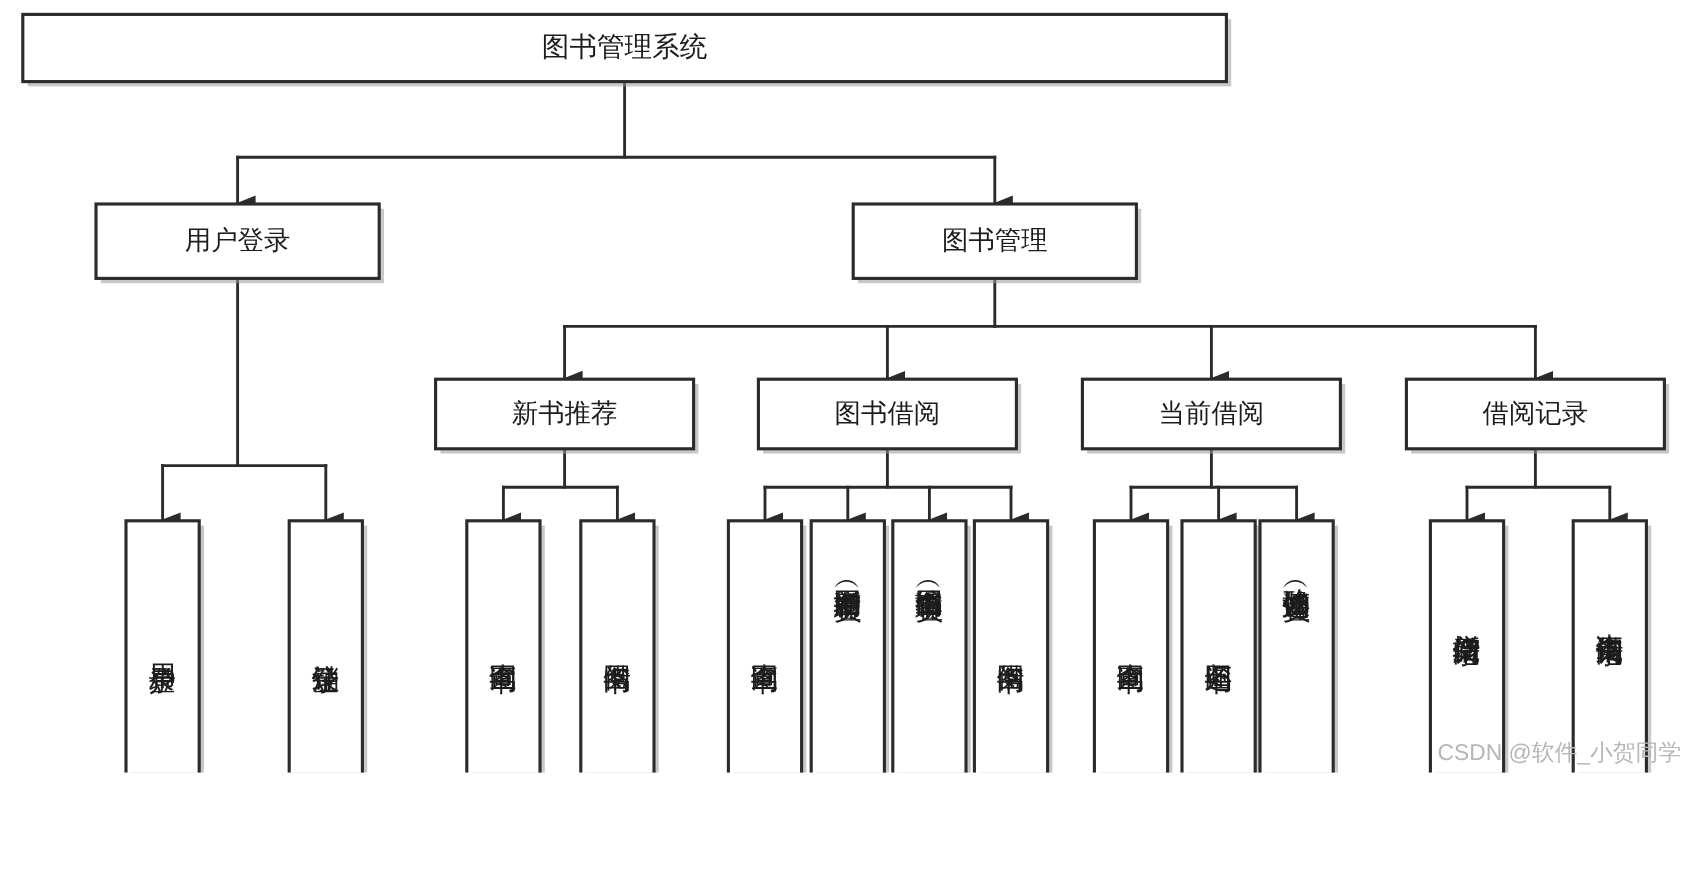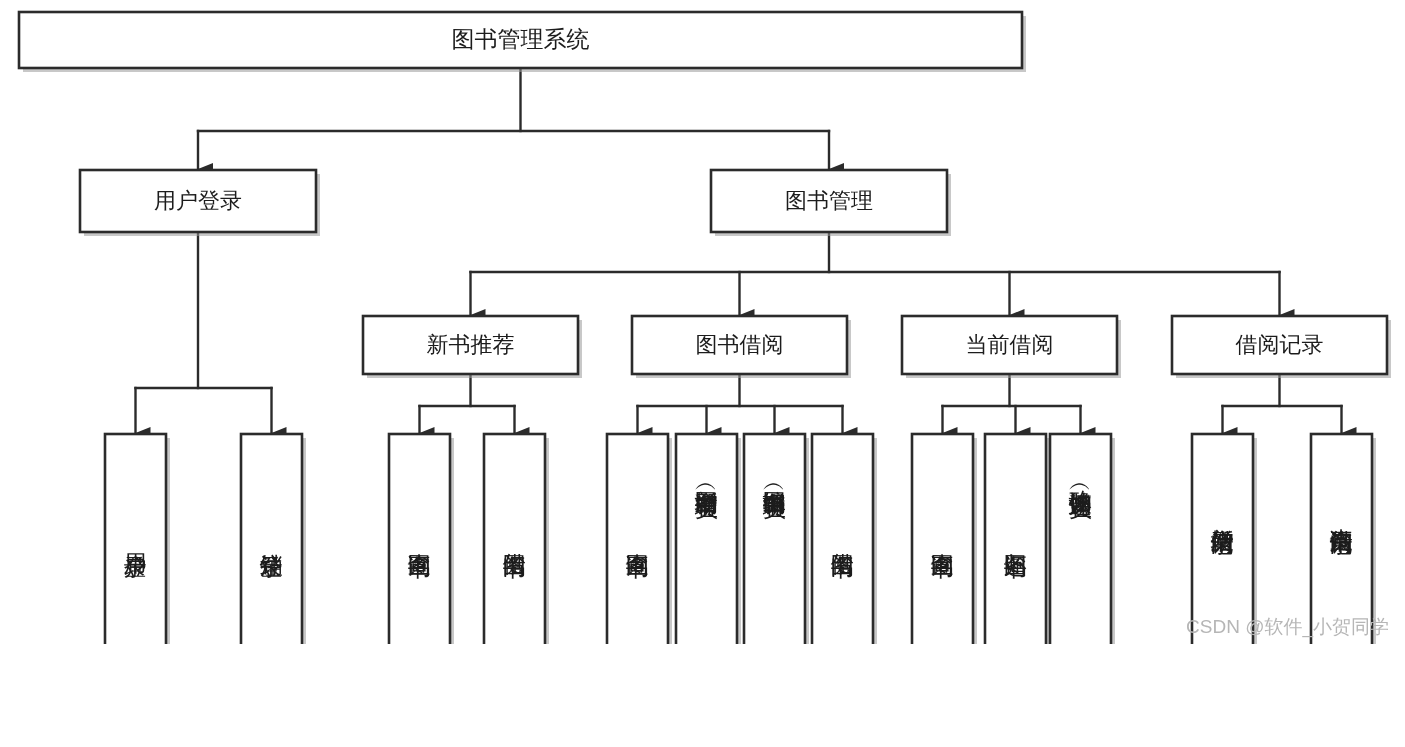--- a/index.html
+++ b/index.html
@@ -66,21 +66,21 @@
     text-orientation: upright;
     font-family: "Liberation Sans", "DejaVu Sans", sans-serif;
     font-size: 23px;
     line-height: 1.06;
     color: #1c1c1c;
     letter-spacing: 1px;
     white-space: nowrap;
   }
   .watermark {
     position: absolute;
-    right: 16px;
+    right: 4px;
     bottom: 4px;
     font-family: "Liberation Sans", "DejaVu Sans", sans-serif;
     font-size: 19px;
     color: #b6b6b6;
     white-space: nowrap;
     user-select: none;
   }
 </style>
 </head>
 <body>

